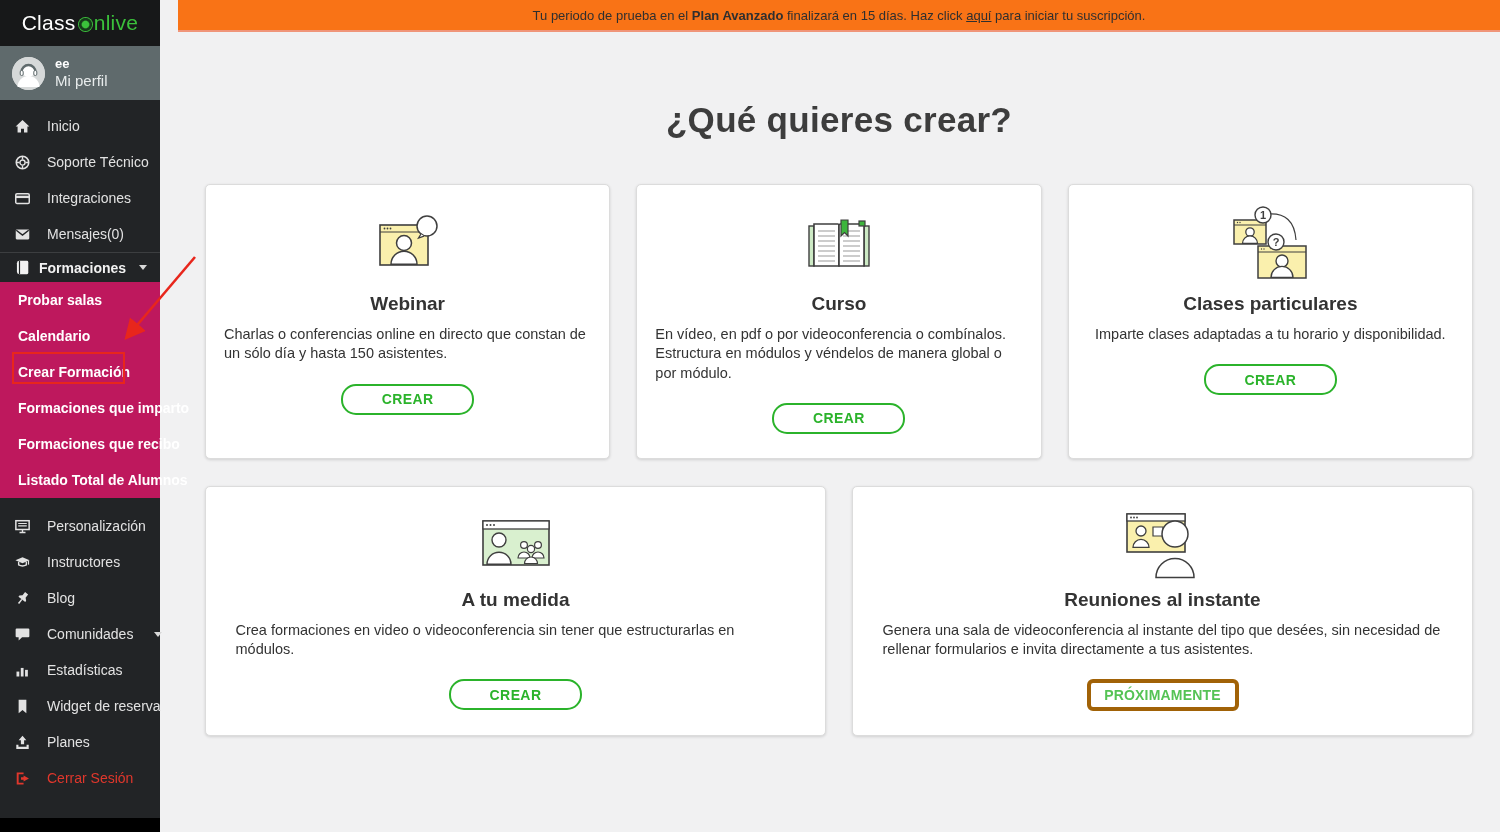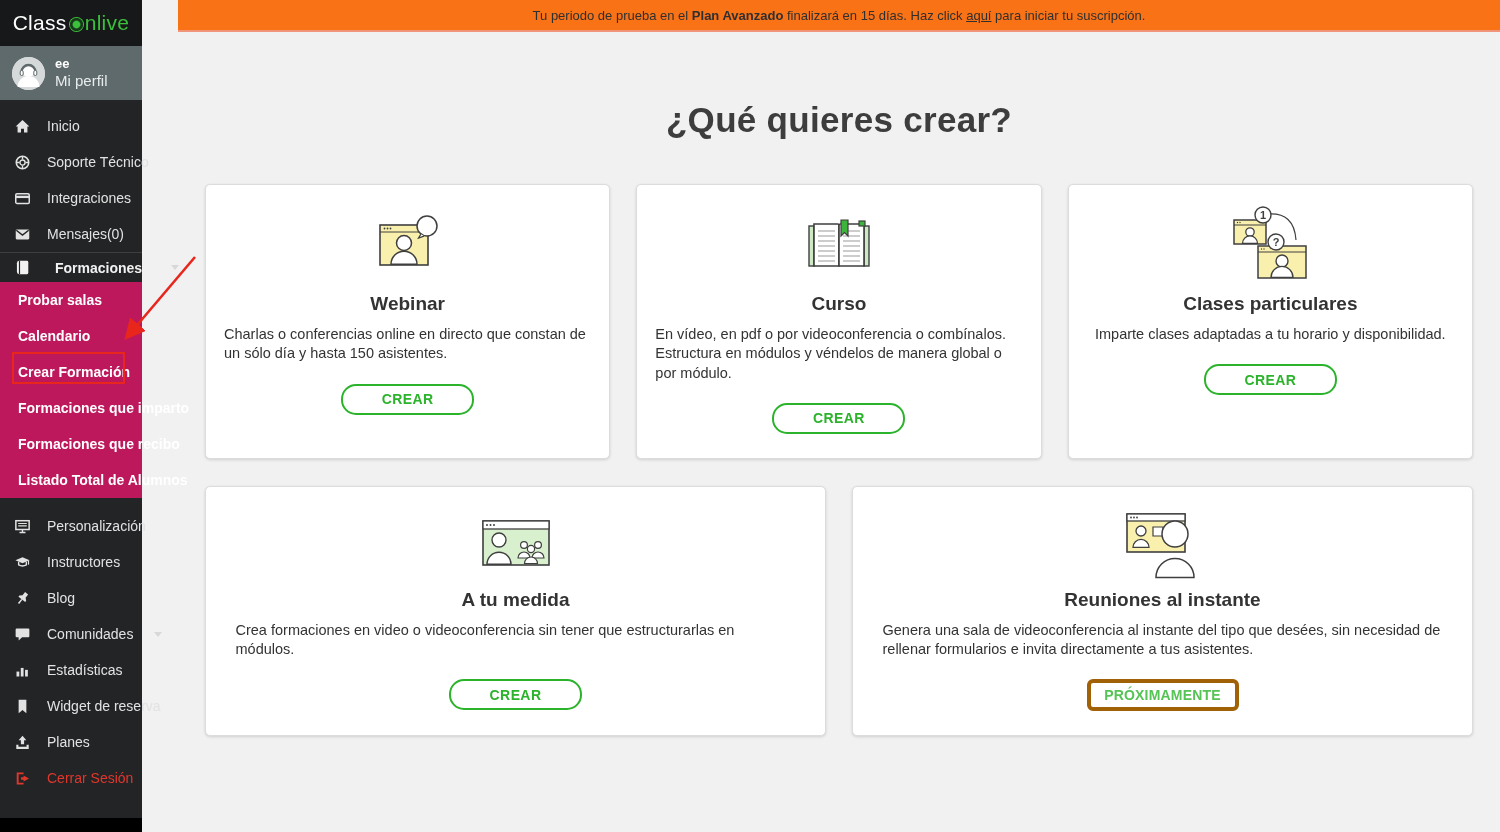--- a/index.html
+++ b/index.html
@@ -2,37 +2,37 @@
 <html><head>
 <meta charset="utf-8">
 <style>
   * { box-sizing: border-box; margin: 0; padding: 0; }
   html,body { width:1500px; height:832px; }
   body {
     font-family: "Liberation Sans", "DejaVu Sans", sans-serif;
     background:#f1f1f2; position:relative; overflow:hidden; color:#333;
   }
   
-  .sidebar { position:absolute; left:0; top:0; width:142px; height:832px; background:#222426; z-index:5; }
+  .sidebar { position:absolute; left:0; top:0; width:160px; height:832px; background:#222426; z-index:5; }
   .logo-bar { height:46px; background:#171819; display:flex; align-items:center; justify-content:center; }
   .logo { display:flex; align-items:center; font-size:21px; letter-spacing:.3px; font-weight:500;}
   .logo-class { color:#fff; }
   .logo-o { width:15px; height:15px; border-radius:50%; margin:2px 1px 0 2px;
     background: radial-gradient(circle, #3bc03b 30%, #16391a 42%, #16391a 58%, #3bc03b 66%); }
   .logo-nlive { color:#3bc03b; }
   .profile { height:54px; background:#5f6a6c; display:flex; align-items:center; padding:0 12px; gap:10px; cursor:pointer;}
   .avatar { width:33px; height:33px; border-radius:50%; background:#d6d9d9; flex:0 0 auto; display:flex; align-items:center; justify-content:center;}
   .profile-name { color:#fff; font-size:13px; font-weight:700; line-height:1.25; }
   .profile-sub { color:#e8ecec; font-size:15px; line-height:1.2; }
   .nav-top { padding-top:8px; }
   .nav-item { height:36px; display:flex; align-items:center; gap:17px; padding-left:15px;
     color:#e2e2e2; font-size:14px; cursor:pointer; white-space:nowrap; }
   .nav-item svg { flex:0 0 auto; }
   .nav-item.danger { color:#e0372c; }
-  .section-header { border-top:1px solid #3c3e40; height:30px; display:flex; align-items:center; gap:25px; padding-left:15px;
+  .section-header { border-top:1px solid #3c3e40; height:30px; display:flex; align-items:center; gap:9px; padding-left:15px;
     color:#f2f2f2; font-size:14px; font-weight:700; cursor:pointer; }
   .caret { width:0; height:0; border-left:4px solid transparent; border-right:4px solid transparent;
     border-top:5px solid #d8d8d8; display:inline-block; margin-left:4px; }
   .submenu { background:#be185d; }
   .submenu-item { height:36px; display:flex; align-items:center; padding-left:18px;
     color:#fff; font-size:14px; font-weight:600; cursor:pointer; white-space:nowrap;}
   .nav-bottom { padding-top:10px; }
   .sidebar-footer { position:absolute; left:0; bottom:0; width:100%; height:14px; background:#000; }
   
   .banner { position:absolute; left:178px; top:0; width:1322px; height:32px; background:#f97316;

